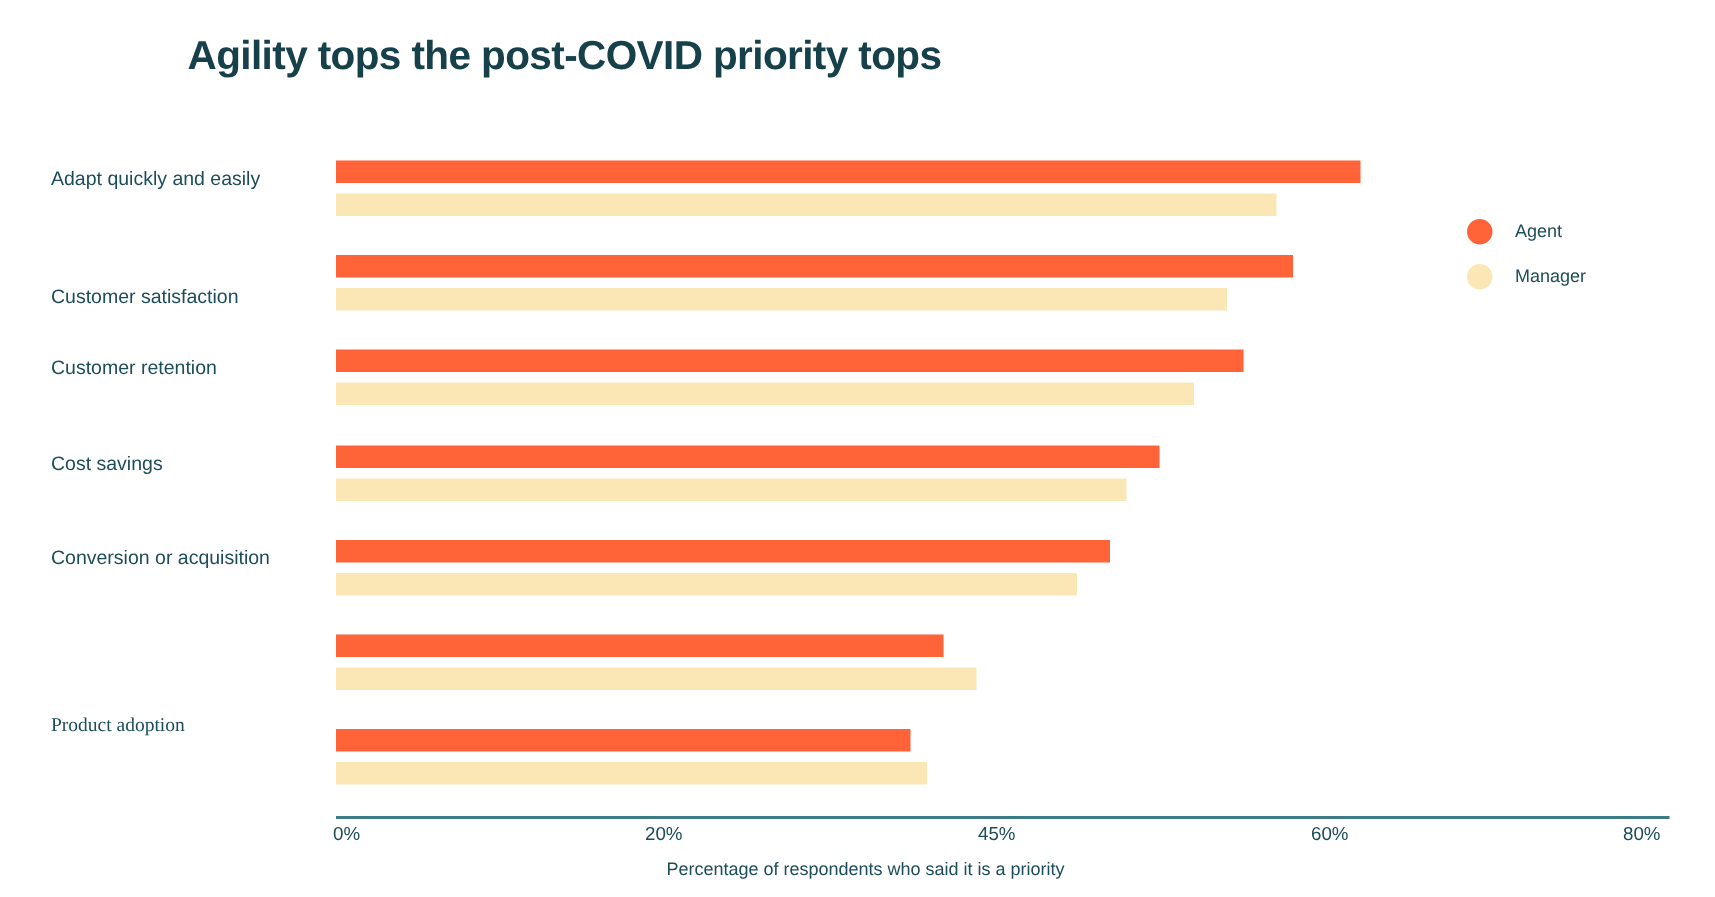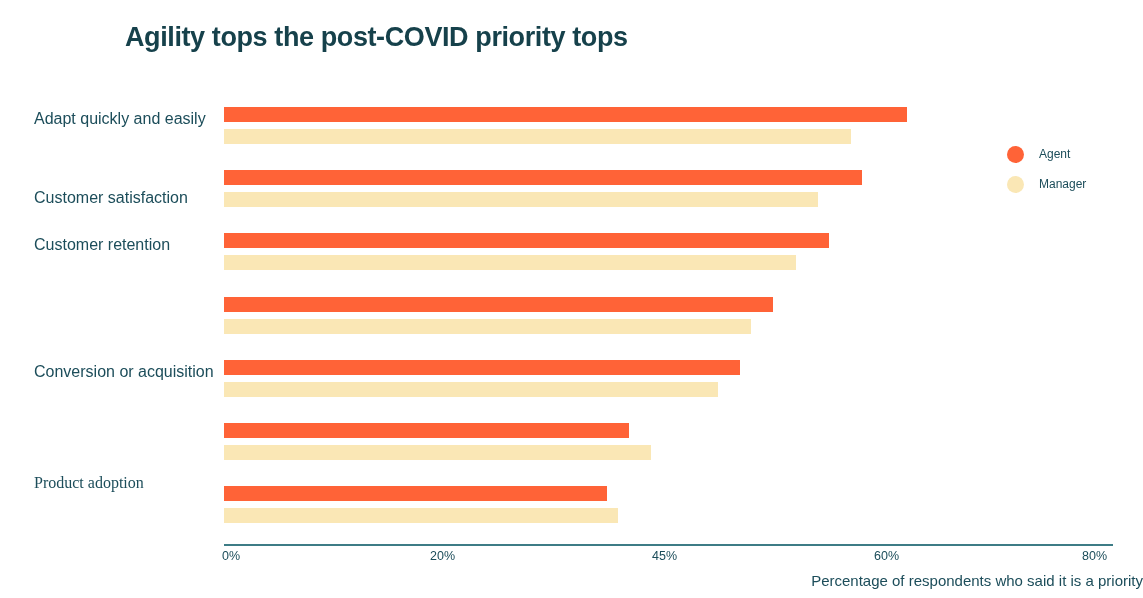--- a/index.html
+++ b/index.html
@@ -62,21 +62,21 @@
     position: absolute;
     left: 34px;
     top: 103px;
     width: 180px;
     height: 442px;
   }
   .cat-item {
     position: absolute;
     left: 0;
     width: 180px;
-    font-size: 16px;
+    font-size: 13px;
     line-height: 17px;
     color: #1c4d5a;
     white-space: nowrap;
   }
 
   
   #axis-line {
     position: absolute;
     left: 224px;
     top: 544px;
@@ -89,30 +89,30 @@
     top: 549px;
     font-size: 12.5px;
     color: #1c4d5a;
     white-space: nowrap;
   }
   #axis-caption {
     position: absolute;
     left: 0;
     right: 0;
     top: 572px;
-    text-align: right;
-    font-size: 15px;
+    text-align: center;
+    font-size: 12px;
     color: #1c4d5a;
     margin-left: 11px;
   }
 
   
   #legend {
     position: absolute;
-    left: 1007px;
+    left: 978px;
     top: 142px;
     width: 130px;
     text-align: center;
   }
   .legend-item {
     position: relative;
     height: 30px;
   }
   .legend-swatch {
     position: absolute;
@@ -136,20 +136,21 @@
 <body>
 
 <div id="chart-root">
 
   <div id="chart-title">Agility tops the post-COVID priority tops</div>
 
   <div id="cat-column">
       <div class="cat-item" style="top: 7px;">Adapt quickly and easily</div>
       <div class="cat-item" style="top: 70.2px; margin-top: 16px;">Customer satisfaction</div>
       <div class="cat-item" style="top: 133.4px;">Customer retention</div>
+      <div class="cat-item" style="top: 196.6px;">Cost savings</div>
       <div class="cat-item" style="top: 259.8px;">Conversion or acquisition</div>
       <div class="cat-item" style="top: 371px; font-family: Liberation Serif, serif;">Product adoption</div>
     </div>
 
   <div id="plot-area">
       <div class="row-group" style="top: 4px;">
         <div class="bar agent" title="Agent: 61.5%" style="width: 76.875%; background: rgb(255, 99, 55);"></div>
         <div class="bar manager" title="Manager: 56.5%" style="width: 70.625%; background: rgb(250, 231, 181);"></div>
       </div>
       <div class="row-group" style="top: 67.2px;">

